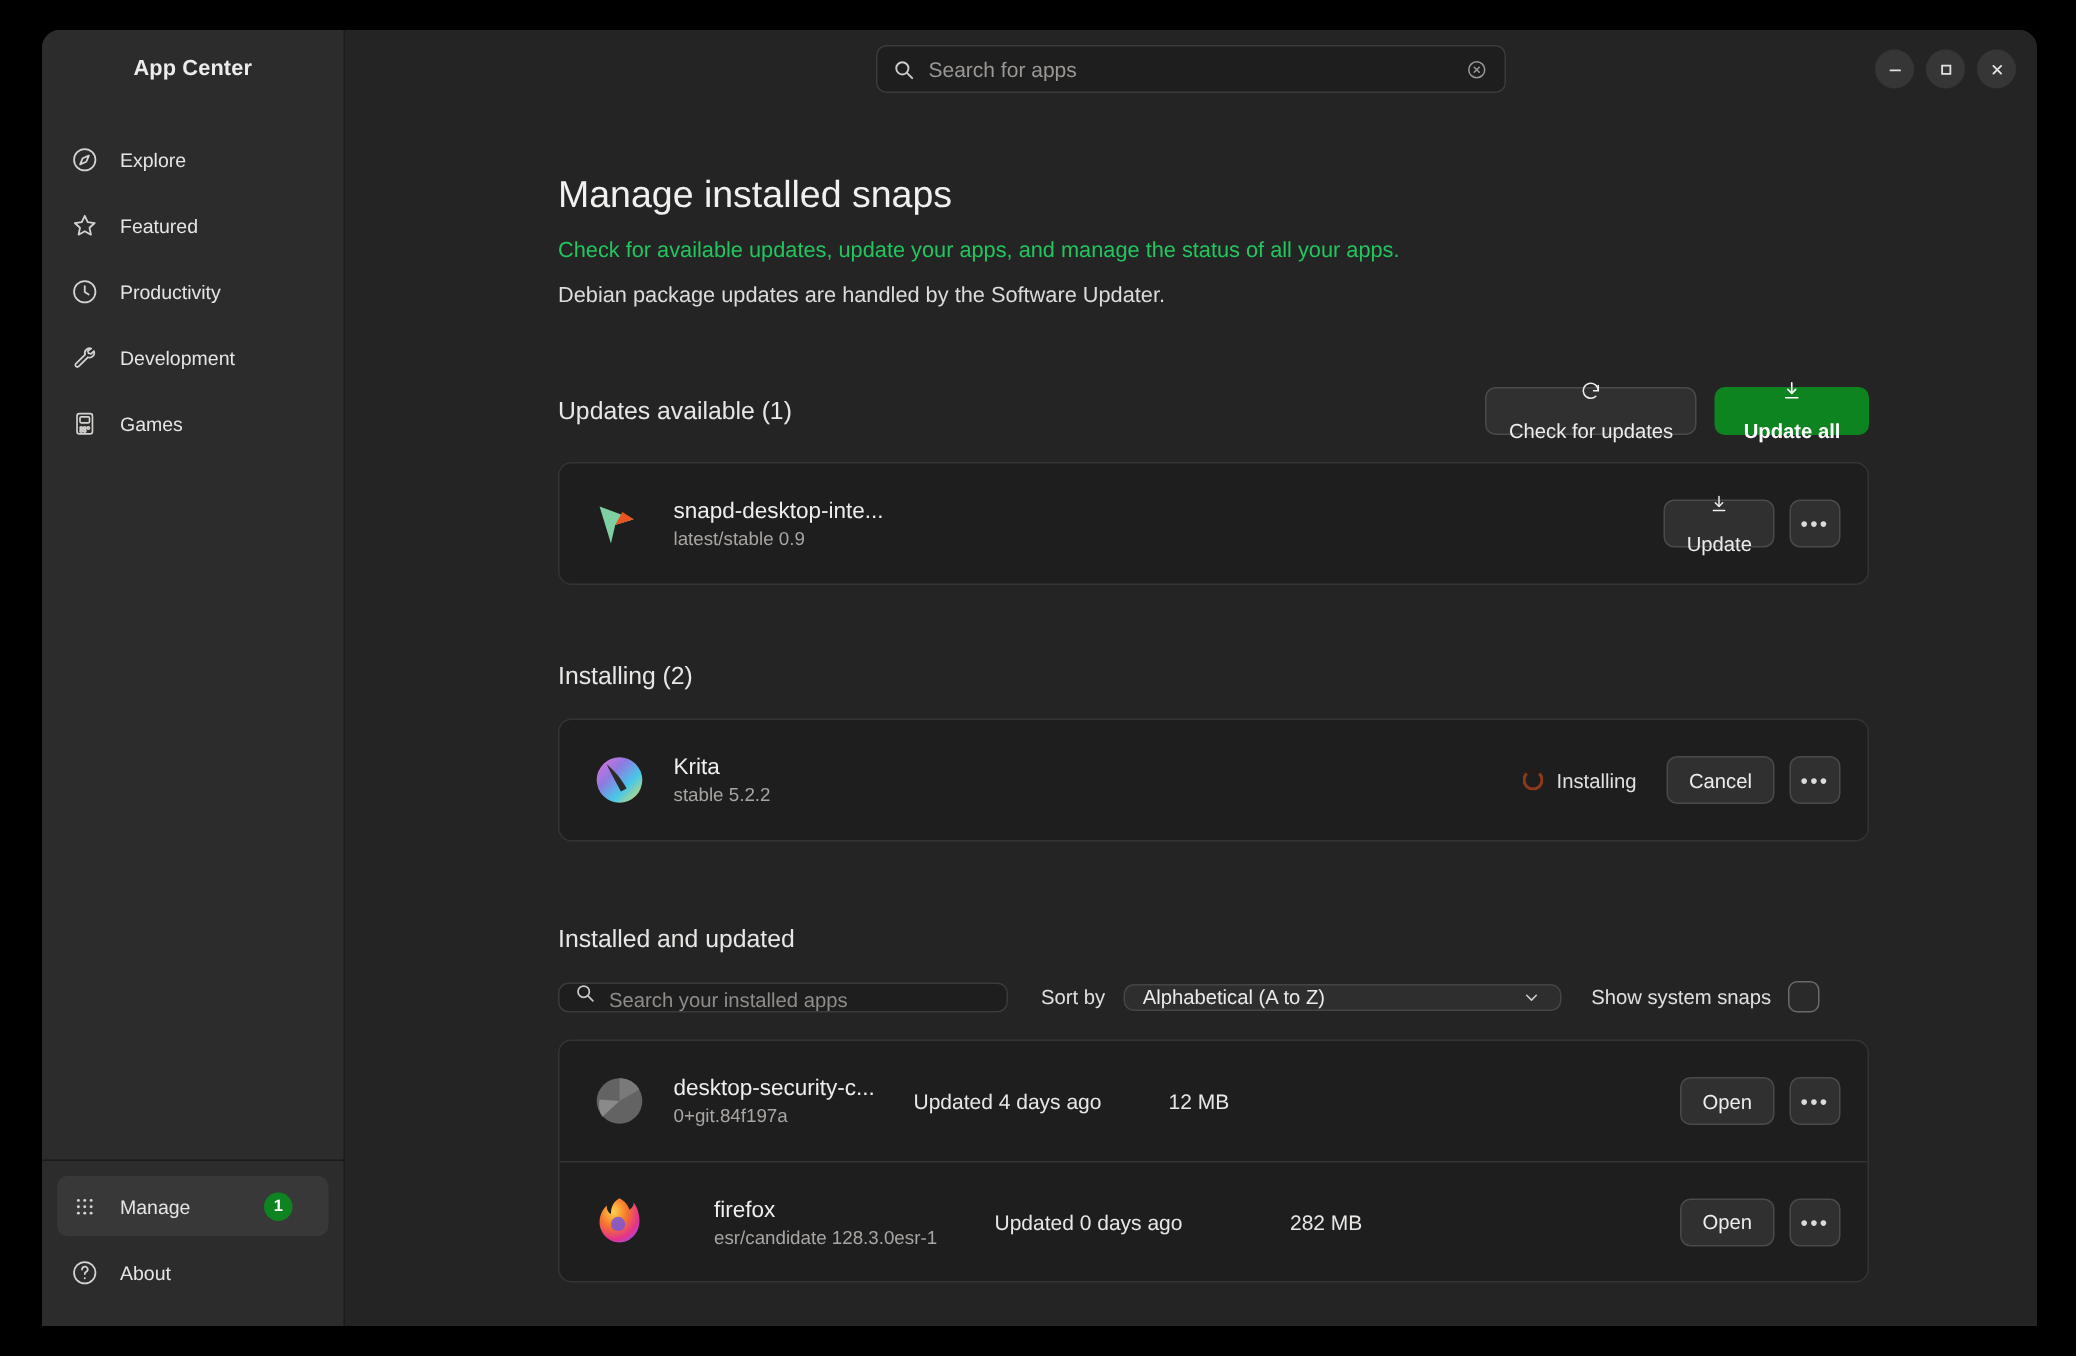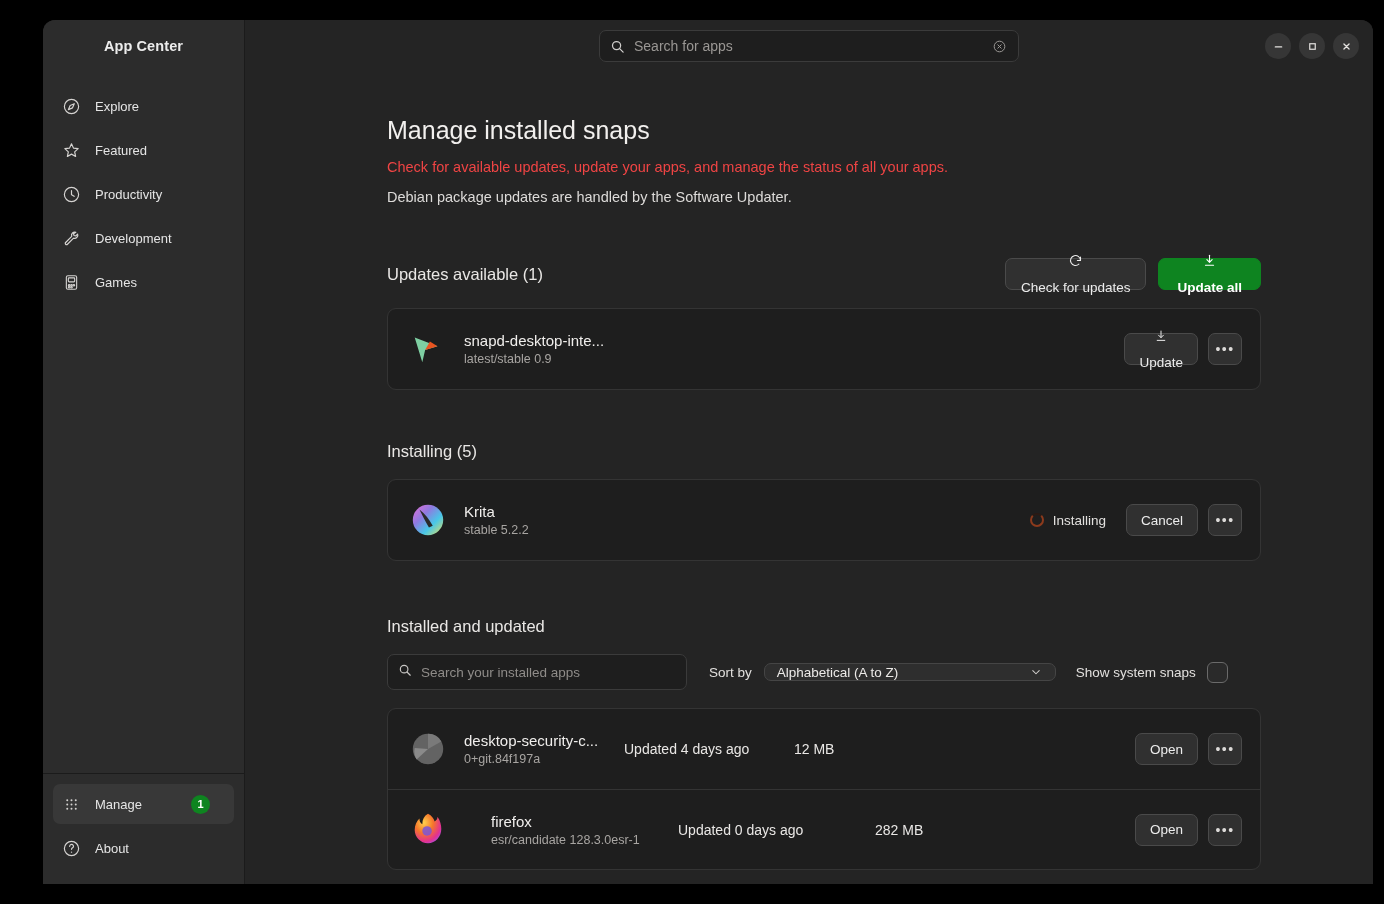--- a/index.html
+++ b/index.html
@@ -4,21 +4,21 @@
 <style>
   * { box-sizing: border-box; margin: 0; padding: 0; }
   html, body {
     width: 1384px; height: 904px;
     background: #000000;
     font-family: "Liberation Sans", sans-serif;
     overflow: hidden;
   }
   .window {
     position: absolute;
-    left: 43px; top: 20px;
+    left: 28px; top: 20px;
     width: 1330px; height: 864px;
     background: #242424;
     border-radius: 12px 12px 0 0;
     overflow: hidden;
     display: flex;
   }
 
   
   .sidebar {
     width: 202px;
@@ -148,21 +148,21 @@
     padding: 0 112px 0 142px;
   }
   .page-title {
     font-size: 25px;
     color: #f2f0ee;
     margin-top: 44px;
     font-weight: normal;
   }
   .page-sub {
     font-size: 14.5px;
-    color: #ef4444;
+    color: #22c55e;
     margin-top: 13px;
     line-height: 1.25;
   }
   .page-sub2 {
     font-size: 14.5px;
     color: #dddbd9;
     margin-top: 12px;
     line-height: 1.25;
   }
 
@@ -230,25 +230,25 @@
     border-radius: 50%;
     border: 2px solid #8c3a1c;
     border-top-color: #2a1a14;
   }
 
   .installed-head { font-size: 16.5px; color: #e9e7e5; margin-top: 56px; }
   .filters {
     display: flex; align-items: center; margin-top: 18px; gap: 0;
   }
   .inst-search {
-    width: 300px; height: 36px;
+    width: 300px; height: 20px;
     background: #1e1e1e;
     border: 1px solid #3b3b3b;
     border-radius: 7px;
-    display: flex; align-items: center; gap: 9px;
+    display: flex; align-items: flex-end; gap: 9px;
     padding: 0 10px;
   }
   .inst-search input {
     flex: 1 1 auto; background: transparent; border: none; outline: none;
     color: #e8e6e4; font-size: 13.5px; font-family: "Liberation Sans", sans-serif;
   }
   .inst-search input::placeholder { color: #8f8c89; }
   .sort-label { font-size: 13.5px; color: #e2e0de; margin-left: 22px; margin-right: 12px; }
   .select {
     width: 292px; height: 18px;
@@ -473,21 +473,21 @@
                 </svg>
               </span>
               <span>Update</span>
             </div>
             <div class="btn dots">•••</div>
           </div>
         </div>
       </div>
 
       <div class="section-head">
-        <div class="section-title">Installing (5)</div>
+        <div class="section-title">Installing (2)</div>
       </div>
 
       <div class="card-list">
         <div class="row">
           <div class="app-icon">
             <svg width="38" height="38" viewBox="0 0 40 40">
               <defs>
                 <linearGradient id="kg" x1="0" y1="0" x2="1" y2="1">
                   <stop offset="0%" stop-color="#e86fd8"></stop>
                   <stop offset="35%" stop-color="#8f7ae0"></stop>

